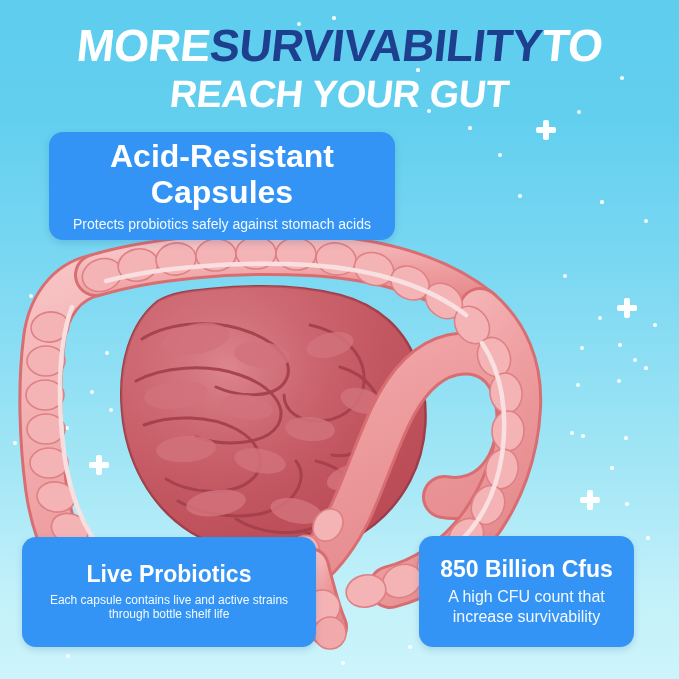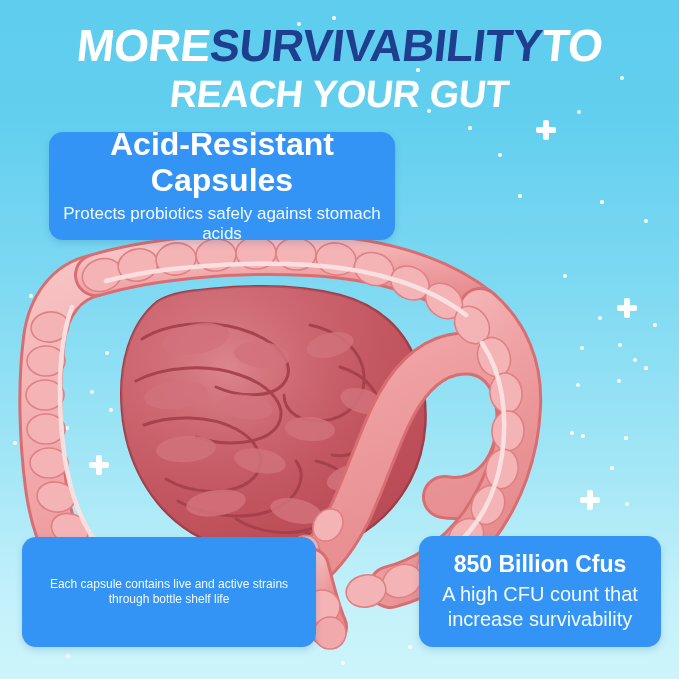--- a/index.html
+++ b/index.html
@@ -45,29 +45,29 @@
     text-align:center;color:#ffffff;padding:10px 14px;box-sizing:border-box;
   }
   .card-title{
     font-weight:700;color:#ffffff;line-height:1.12;margin:0 0 5px 0;
   }
   .card-body{
     font-weight:400;color:#F2FAFF;line-height:1.22;margin:0;
   }
   #card-acid{left:49px;top:132px;width:346px;height:108px;}
   #card-acid .card-title{font-size:32px;}
-  #card-acid .card-body{font-size:17px;}
+  #card-acid .card-body{font-size:14px;}
 
   #card-live{left:22px;top:537px;width:294px;height:110px;}
   #card-live .card-title{font-size:23px;}
   #card-live .card-body{font-size:12px;}
 
-  #card-cfu{left:419px;top:536px;width:242px;height:111px;}
+  #card-cfu{left:419px;top:536px;width:215px;height:111px;}
   #card-cfu .card-title{font-size:23px;}
-  #card-cfu .card-body{font-size:20px;}
+  #card-cfu .card-body{font-size:16px;}
 
   
   #gut{position:absolute;left:10px;top:215px;width:540px;height:420px;}
   #gut svg{display:block;width:100%;height:100%;overflow:visible;}
 </style>
 </head>
 <body>
 
 <div id="poster">
 
@@ -281,20 +281,21 @@
       </g>
     </svg>
   </div>
 
   <div class="card" id="card-acid">
     <div class="card-title">Acid-Resistant Capsules</div>
     <div class="card-body">Protects probiotics safely against stomach acids</div>
   </div>
 
   <div class="card" id="card-live">
+    <div class="card-title">Live Probiotics</div>
     <div class="card-body">Each capsule contains live and active strains through bottle shelf life</div>
   </div>
 
   <div class="card" id="card-cfu">
     <div class="card-title">850 Billion Cfus</div>
     <div class="card-body">A high CFU count that increase survivability</div>
   </div>
 
 </div>
 

